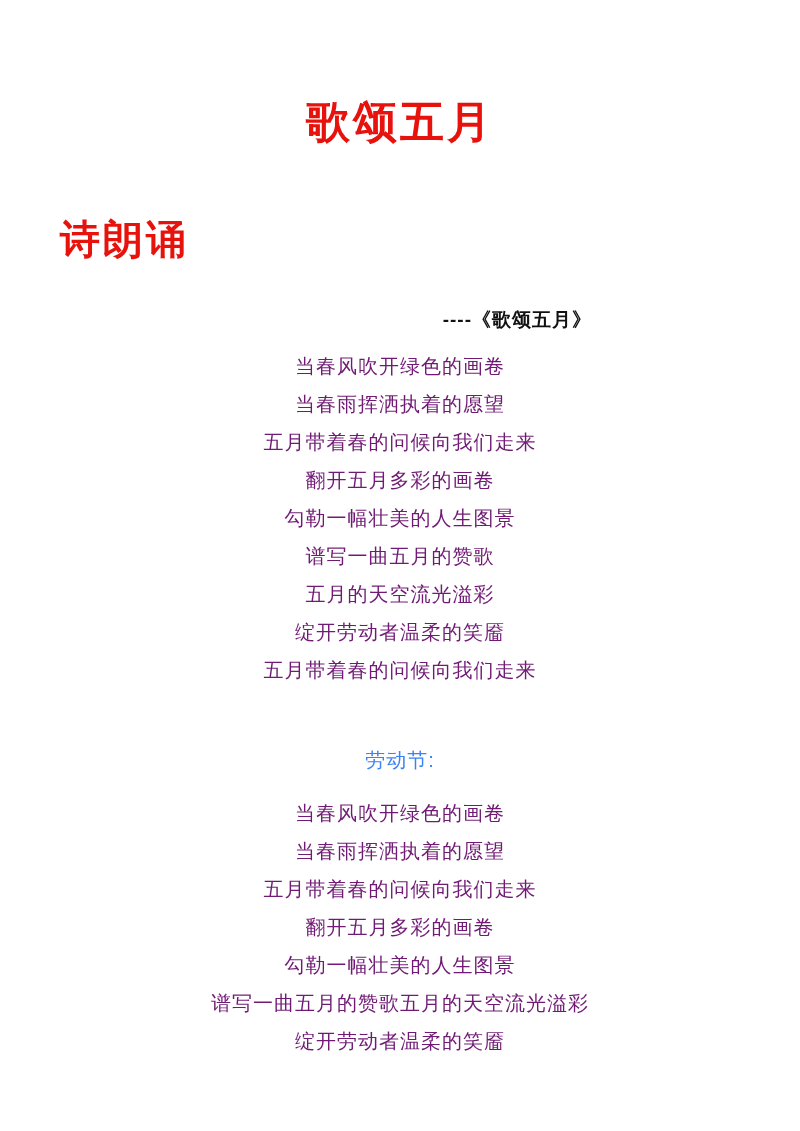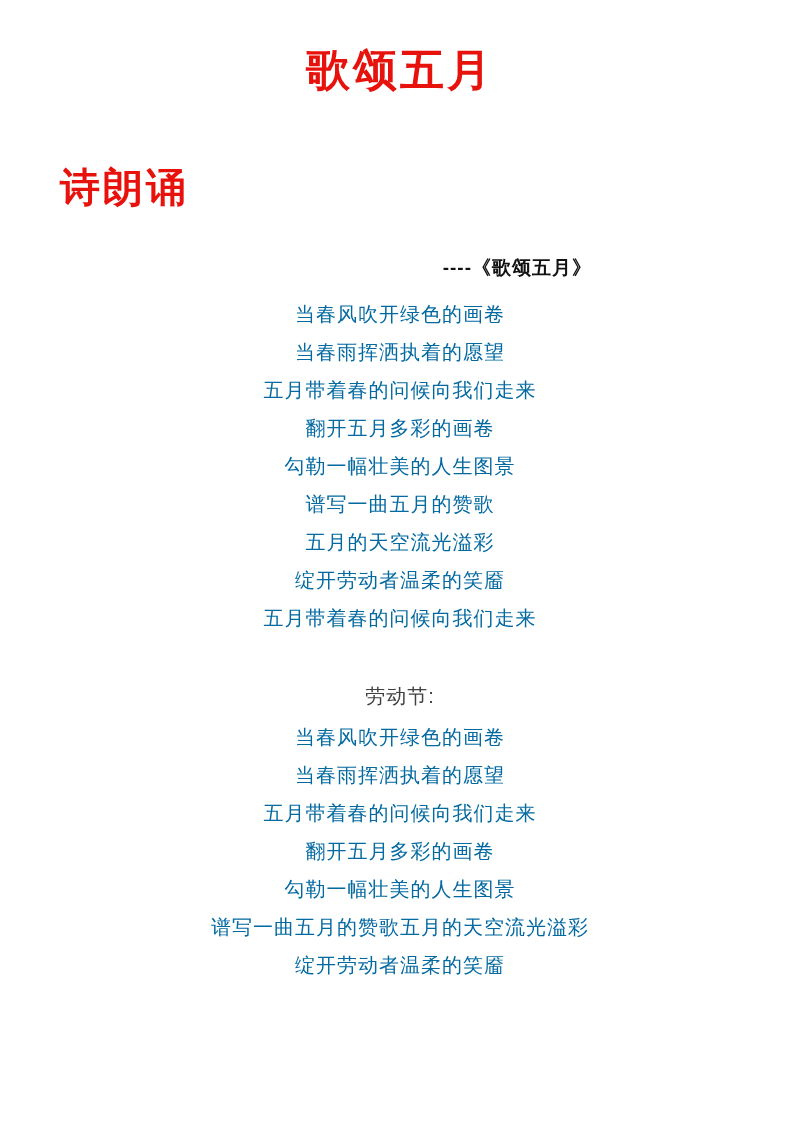--- a/index.html
+++ b/index.html
@@ -17,21 +17,21 @@
   .page {
     position: relative;
     width: 800px;
     height: 1131px;
     background: #ffffff;
     box-sizing: border-box;
     padding: 0 60px;
   }
   .doc-title {
     margin: 0;
-    padding-top: 44px;
+    padding-top: 96px;
     text-align: center;
     color: #e8120d;
     font-size: 44px;
     font-weight: bold;
     letter-spacing: 3px;
     line-height: 1.2;
   }
   .doc-subtitle {
     margin: 0;
     padding-top: 66px;
@@ -53,32 +53,32 @@
   }
   .stanza {
     margin: 0;
     padding: 0;
     list-style: none;
     text-align: center;
   }
   .stanza li {
     font-size: 20px;
     line-height: 38px;
-    color: #0369a1;
+    color: #701a75;
     letter-spacing: 1px;
   }
   .stanza-one {
     margin-top: 14px;
   }
   .section-label {
-    margin: 4px;
+    margin: 16px;
     padding-top: 42px;
     padding-bottom: 4px;
     text-align: center;
-    color: #404040;
+    color: #3b82f6;
     font-size: 20px;
     letter-spacing: 1px;
   }
 </style>
 </head>
 <body>
 
 <div class="page">
 
   <h1 class="doc-title">歌颂五月</h1>

